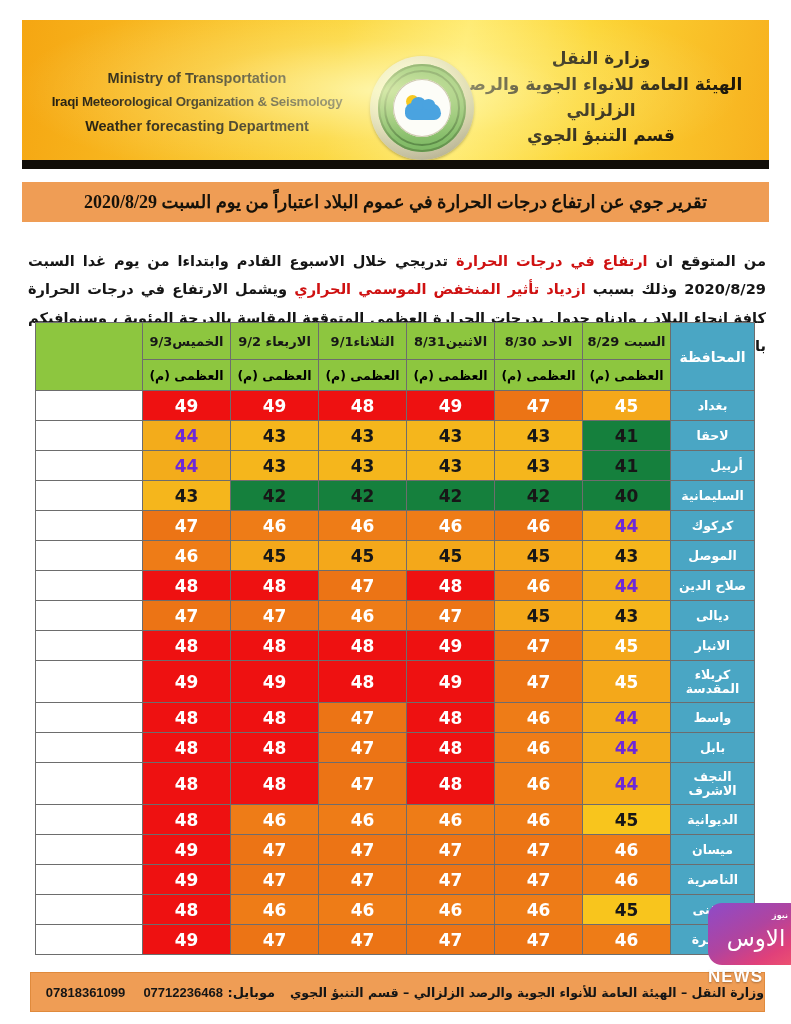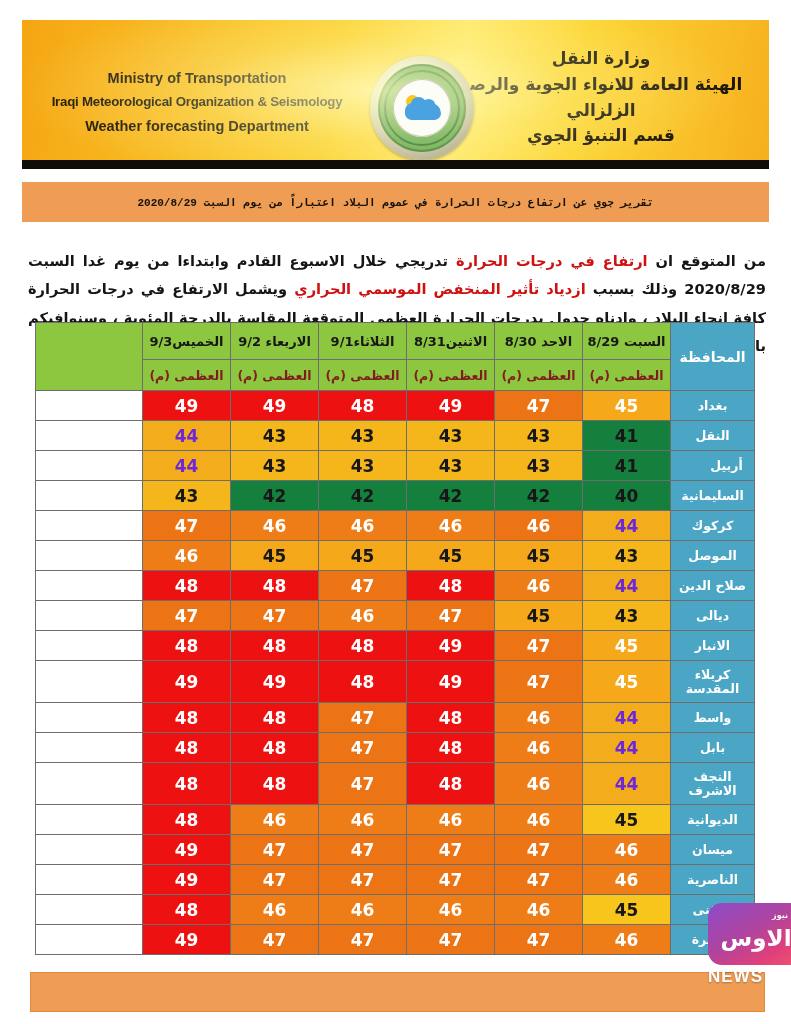--- a/index.html
+++ b/index.html
@@ -77,22 +77,22 @@
   }
 
   
   .title-bar{
     position:absolute;left:22px;top:182px;width:747px;height:40px;
     background:#ef9d55;
     display:flex;align-items:center;justify-content:center;
     direction:rtl;
   }
   .title-bar .t{
-    color:#16120a;font-weight:bold;font-size:11px;
-    font-family:Liberation Mono, monospace;white-space:nowrap;
+    color:#16120a;font-weight:bold;font-size:18px;
+    font-family:Liberation Serif, serif;white-space:nowrap;
   }
 
   
   .intro{
     position:absolute;left:28px;top:232px;width:738px;
     direction:rtl;text-align:justify;text-align-last:right;
     color:#151515;font-weight:bold;font-size:14.6px;line-height:1.95;
     font-family:"DejaVu Sans",sans-serif;
   }
   .intro .hot{color:#cf1111;}
@@ -113,21 +113,21 @@
 
   td.prov-head{
     background:#4aa6c4;color:#ffffff;font-weight:bold;font-size:14px;
     height:66px;
   }
   td.day-head{
     background:#8dc63f;color:#171717;font-weight:bold;font-size:13px;
     height:36px;white-space:nowrap;margin-left:16px;
   }
   td.sub-head{
-    background:#8dc63f;color:#7f1d1d;font-weight:bold;font-size:12.5px;
+    background:#8dc63f;color:#000000;font-weight:bold;font-size:12.5px;
     height:30px;white-space:nowrap;margin-top:40px;
   }
   td.blank-head{background:#8dc63f;}
   td.blank-cell{background:#ffffff;}
 
   td.prov{
     background:#4aa6c4;color:#ffffff;font-weight:bold;font-size:12.5px;
     line-height:1.12;padding:1px 2px;
   }
   td.temp{
@@ -149,21 +149,21 @@
   .watermark{
     position:absolute;left:708px;top:903px;width:96px;height:86px;
     z-index:9;pointer-events:none;
   }
   .wm-tile{
     width:96px;height:62px;border-radius:14px;
     background:linear-gradient(150deg,#8d4bc9 0%,#b0449f 45%,#e0407a 75%,#f0566e 100%);
     display:flex;align-items:center;justify-content:center;position:relative;
   }
   .wm-ar{
-    color:#ffffff;font-weight:bold;font-size:23px;letter-spacing:-1px;
+    color:#ffffff;font-weight:normal;font-size:23px;letter-spacing:-1px;
     font-family:"DejaVu Sans",sans-serif;direction:rtl;line-height:1;
     margin-top:8px;
   }
   .wm-sup{
     position:absolute;right:16px;top:8px;color:#ffffff;font-size:8px;
     font-family:"DejaVu Sans",sans-serif;font-weight:bold;
   }
   .wm-news{
     width:96px;text-align:left;color:#ffffff;
     font-family:"Liberation Sans",sans-serif;font-weight:bold;font-size:17px;
@@ -258,21 +258,21 @@
           <td class="prov" style="height: 29px;">بغداد</td>
           <td class="temp t45w">45</td>
           <td class="temp t47">47</td>
           <td class="temp t49">49</td>
           <td class="temp t49">48</td>
           <td class="temp t49">49</td>
           <td class="temp t49">49</td>
           <td class="blank-cell"></td>
         </tr>
         <tr>
-          <td class="prov" style="height: 29px;">النقل</td>
+          <td class="prov" style="height: 29px;">لاحقا</td>
           <td class="temp t42">41</td>
           <td class="temp t43">43</td>
           <td class="temp t43">43</td>
           <td class="temp t43">43</td>
           <td class="temp t43">43</td>
           <td class="temp t44">44</td>
           <td class="blank-cell"></td>
         </tr>
         <tr>
           <td class="prov" style="height: 29px; padding-left: 28px;">أربيل</td>
@@ -440,13 +440,20 @@
 
 <div class="watermark">
   <div class="wm-tile">
     <span class="wm-sup">نيوز</span>
     <span class="wm-ar">الاوس</span>
   </div>
   <div class="wm-news">NEWS</div>
 </div>
 
 <div class="footer">
+  <span class="f-right">وزارة النقل – الهيئة العامة للأنواء الجوية والرصد الزلزالي – قسم التنبؤ الجوي</span>
+  <span class="f-left">
+    <span>موبايل:</span>
+    <span class="num">07712236468</span>
+    &nbsp;&nbsp;
+    <span class="num">07818361099</span>
+  </span>
 </div>
 
 </body></html>

